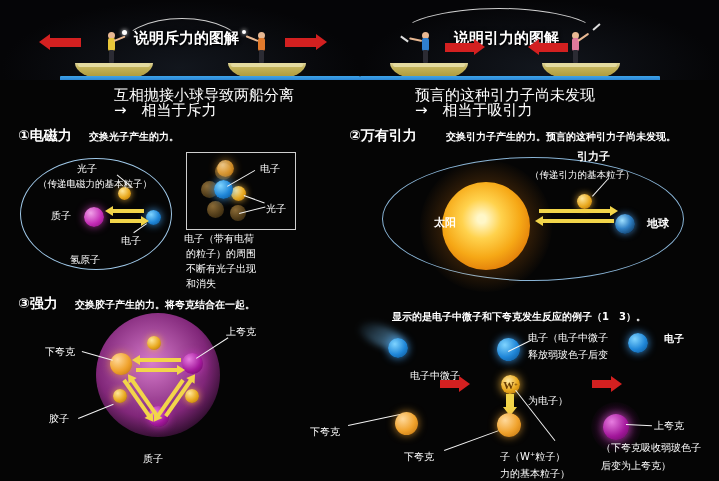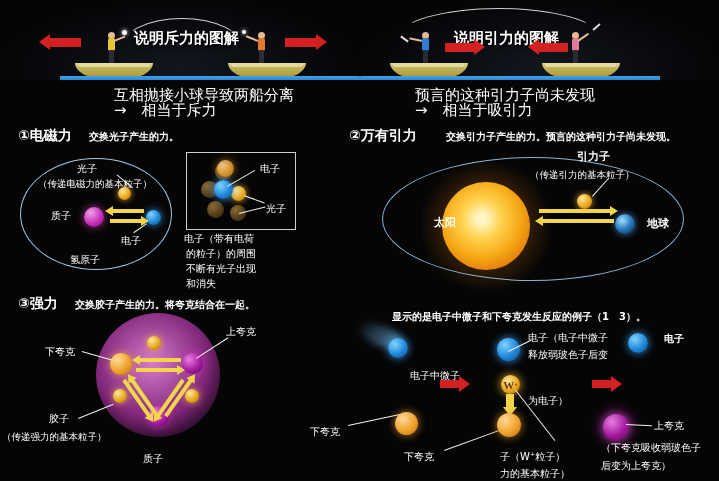--- a/index.html
+++ b/index.html
@@ -239,21 +239,20 @@
   <div class="yarrow right" style="left:183px;top:378px;width:44px;transform:rotate(125deg);transform-origin:0 50%;"></div>
 
   <div class="lbl" style="left:45px;top:345px;">下夸克</div>
   <div class="lead" style="left:82px;top:351px;width:32px;transform:rotate(16deg);"></div>
 
   <div class="lbl" style="left:226px;top:325px;">上夸克</div>
   <div class="lead" style="left:196px;top:358px;width:38px;transform:rotate(-33deg);"></div>
 
   <div class="lbl" style="left:49px;top:412px;">胶子</div>
   <div class="lead" style="left:78px;top:418px;width:38px;transform:rotate(-22deg);"></div>
-  <div class="lbl sm" style="left:2px;top:430px;">（传递强力的基本粒子）</div>
 
   <div class="lbl" style="left:143px;top:452px;">质子</div>
 
   <div class="sec-h" style="left:392px;top:305px;">
     <span class="ds">显示的是电子中微子和下夸克发生反应的例子（1　3）。</span>
   </div>
 
   <div class="streak" style="left:358px;top:326px;width:48px;height:20px;background:linear-gradient(115deg,rgba(90,190,255,0) 0%,rgba(120,200,255,.5) 70%,rgba(160,220,255,.15) 100%);transform:rotate(22deg);"></div>
   <div class="pt blue" style="left:388px;top:338px;width:20px;height:20px;"></div>
   <div class="lbl" style="left:410px;top:335px;margin-top:34px;">电子中微子</div>

